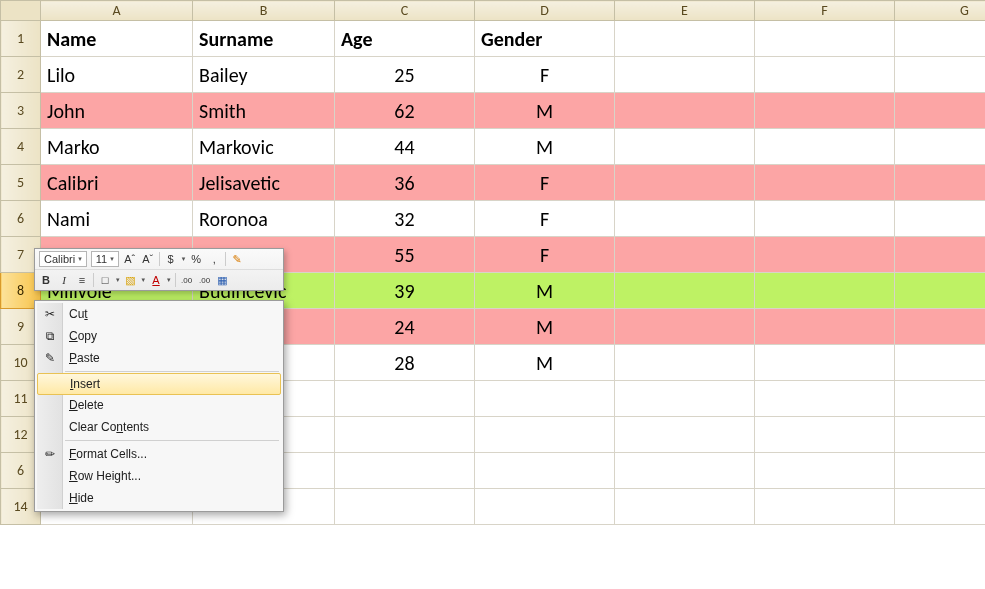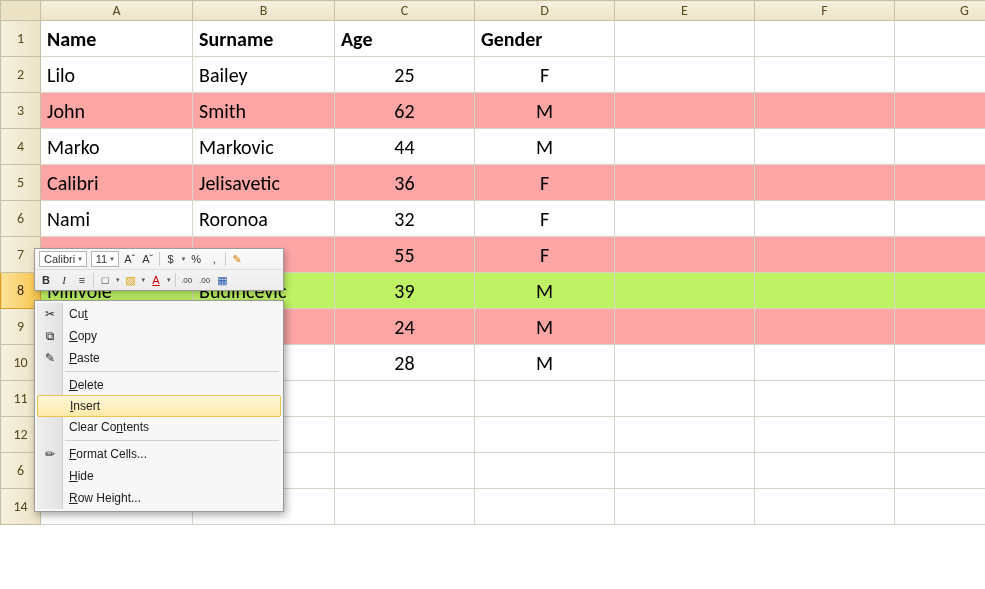--- a/index.html
+++ b/index.html
@@ -355,39 +355,39 @@
       </div>
       <div class="ctx-item">
         <span class="ico">⧉</span>
         <span><u>C</u>opy</span>
       </div>
       <div class="ctx-item">
         <span class="ico">✎</span>
         <span><u>P</u>aste</span>
       </div>
       <div class="ctx-sep"></div>
+      <div class="ctx-item hover">
+        <span class="ico"></span>
+        <span><u>I</u>nsert</span>
+      </div>
       <div class="ctx-item">
         <span class="ico"></span>
         <span><u>D</u>elete</span>
-      </div>
-      <div class="ctx-item hover">
-        <span class="ico"></span>
-        <span><u>I</u>nsert</span>
       </div>
       <div class="ctx-item">
         <span class="ico"></span>
         <span>Clear Co<u>n</u>tents</span>
       </div>
       <div class="ctx-sep"></div>
       <div class="ctx-item">
         <span class="ico">✏</span>
         <span><u>F</u>ormat Cells...</span>
       </div>
       <div class="ctx-item">
         <span class="ico"></span>
+        <span><u>R</u>ow Height...</span>
+      </div>
+      <div class="ctx-item">
+        <span class="ico"></span>
         <span><u>H</u>ide</span>
-      </div>
-      <div class="ctx-item">
-        <span class="ico"></span>
-        <span><u>R</u>ow Height...</span>
       </div>
     </div>
 </div>
 
 </body></html>

